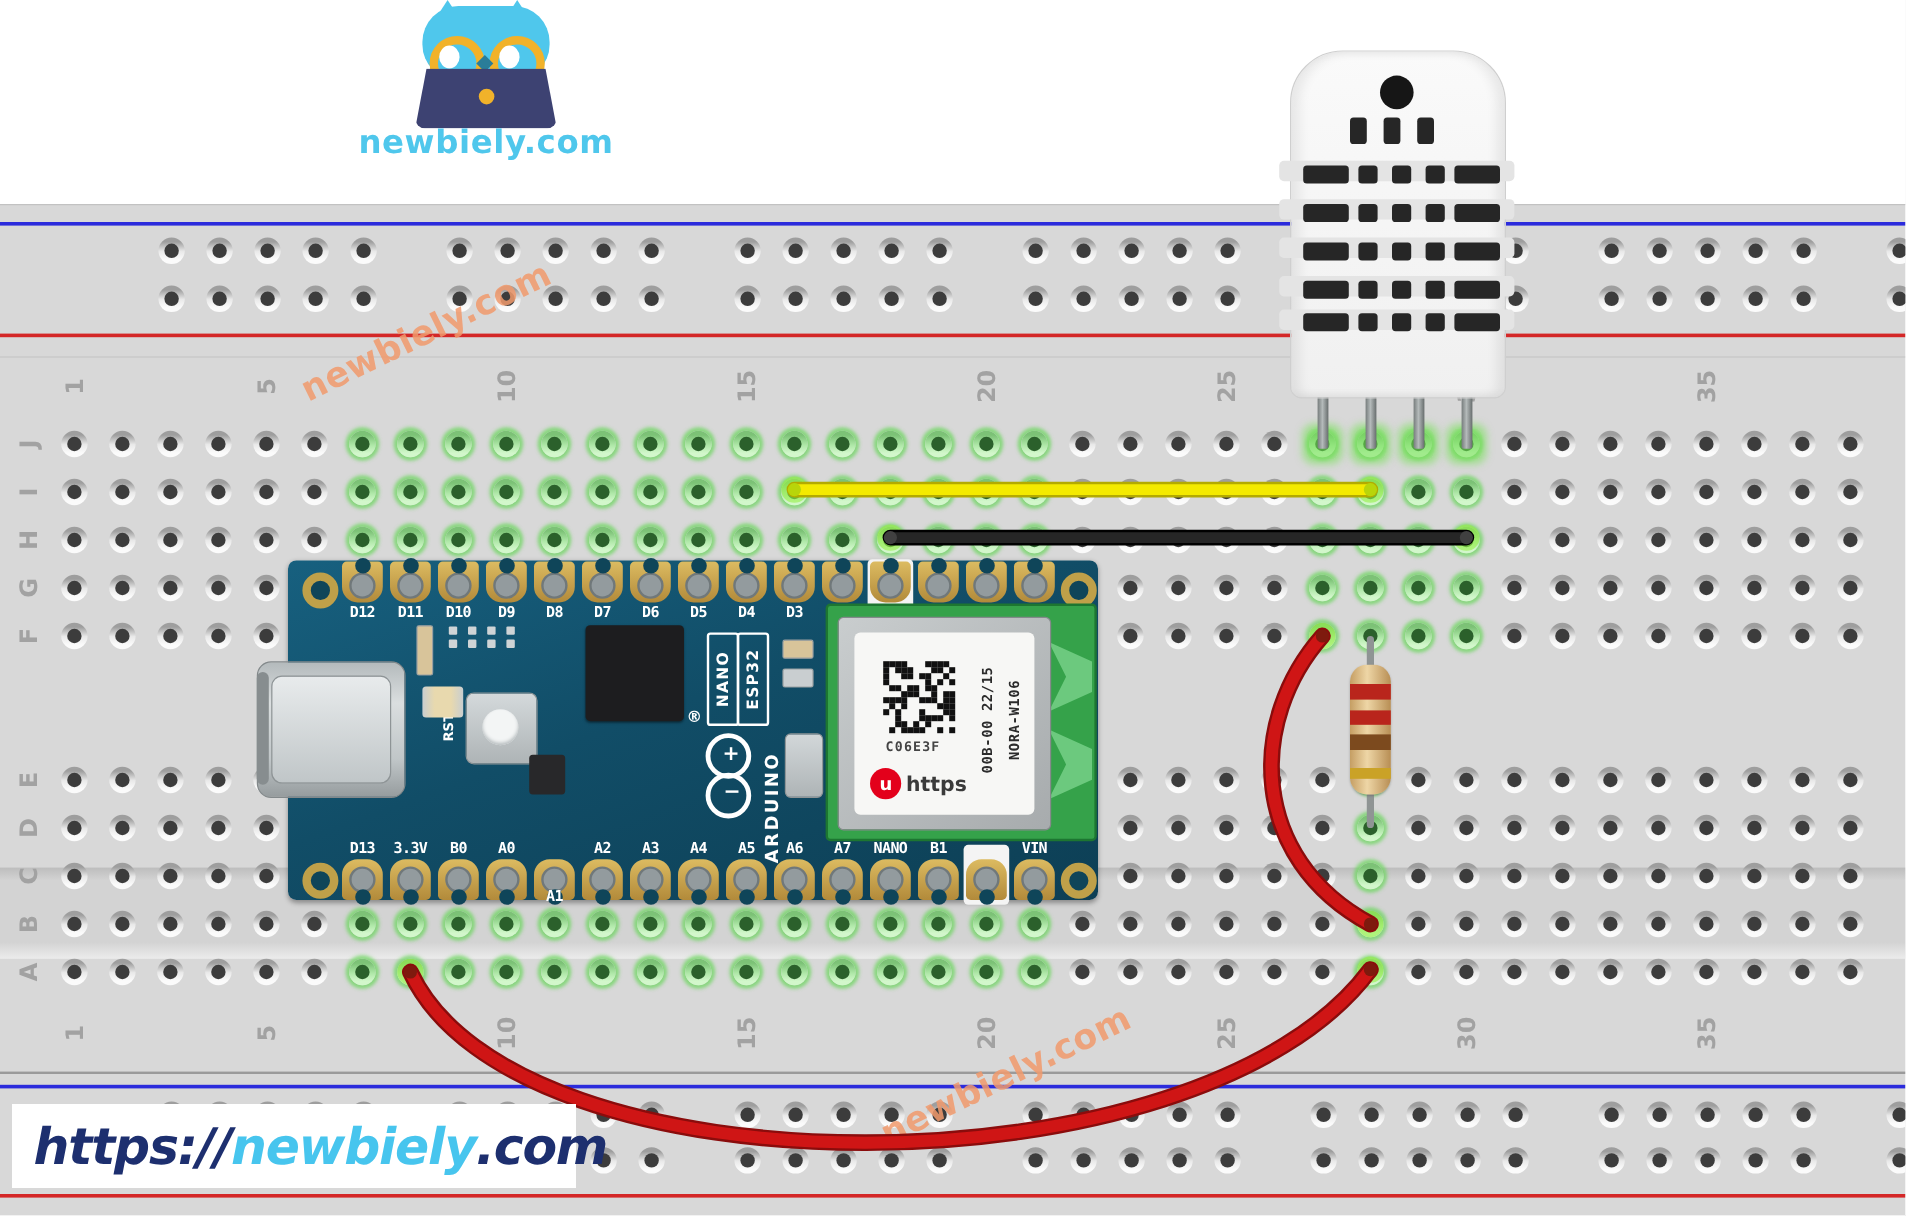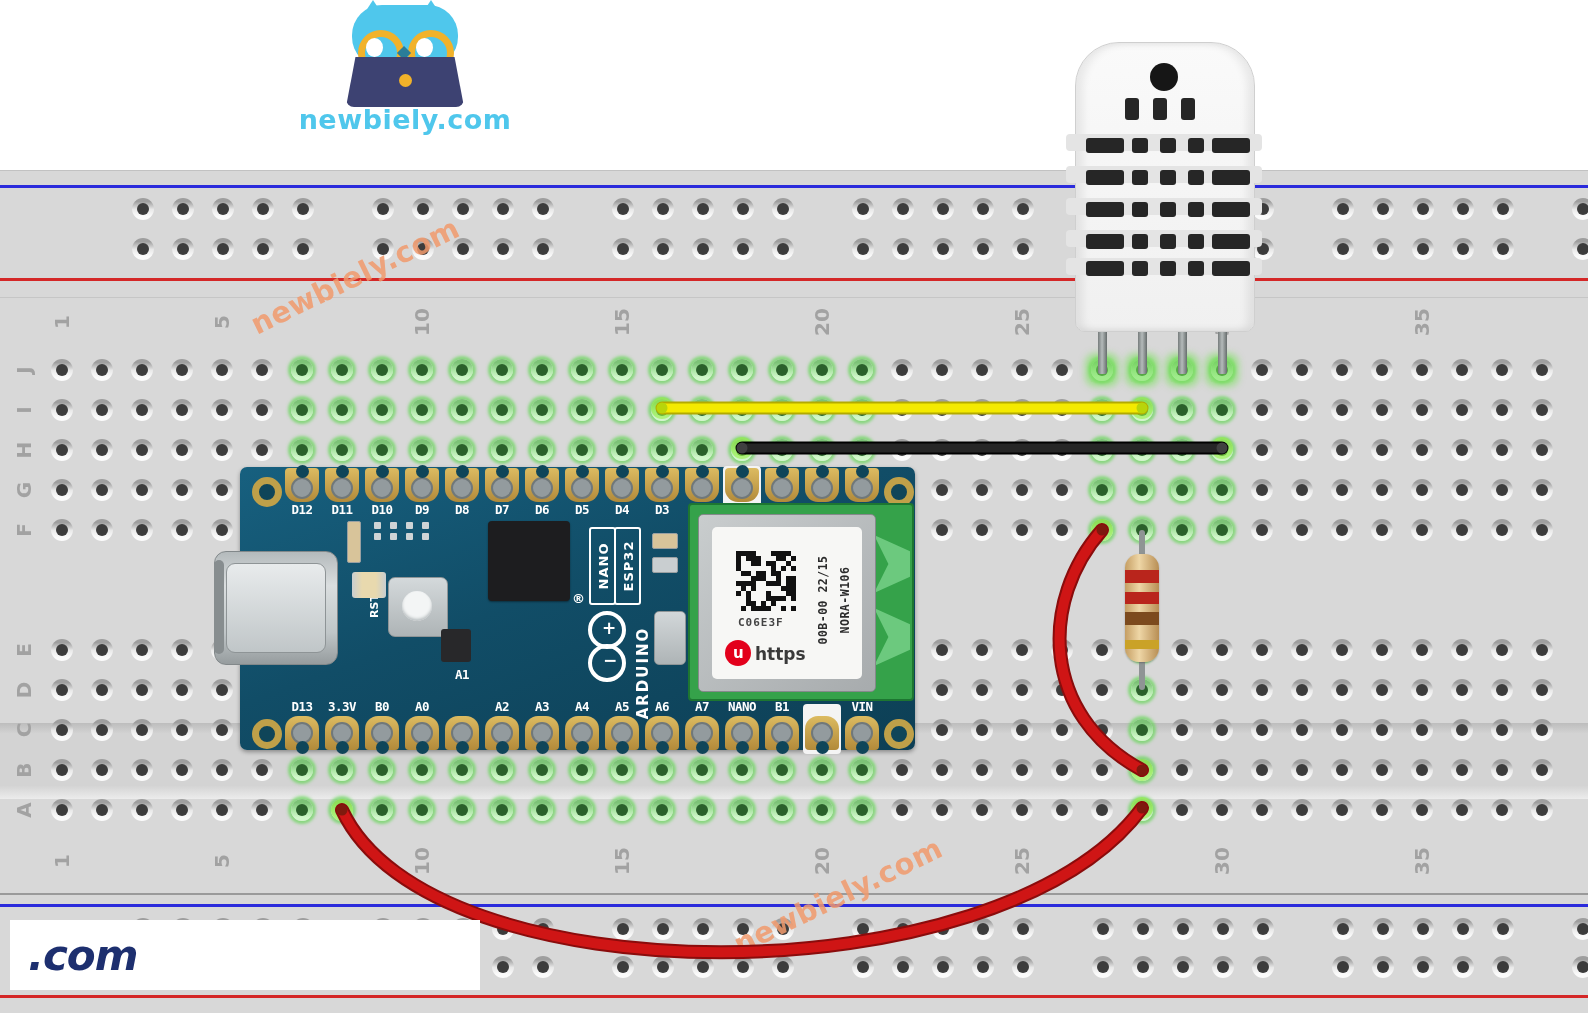--- a/index.html
+++ b/index.html
@@ -744,21 +744,21 @@
         <div class="pad-hole" style="left: 371px; top: 722px;"></div>
         <div class="pad-notch" style="left: 375.5px; top: 740.5px;"></div>
         <div class="pinlabel" style="left: 382px; top: 699px;">B0</div>
         <div class="pad bot" style="left: 405px; top: 716px;"></div>
         <div class="pad-hole" style="left: 411px; top: 722px;"></div>
         <div class="pad-notch" style="left: 415.5px; top: 740.5px;"></div>
         <div class="pinlabel" style="left: 422px; top: 699px;">A0</div>
         <div class="pad bot" style="left: 445px; top: 716px;"></div>
         <div class="pad-hole" style="left: 451px; top: 722px;"></div>
         <div class="pad-notch" style="left: 455.5px; top: 740.5px;"></div>
-        <div class="pinlabel" style="left: 462px; top: 667px;">A1</div>
+        <div class="pinlabel" style="left: 462px; top: 739px;">A1</div>
         <div class="pad bot" style="left: 485px; top: 716px;"></div>
         <div class="pad-hole" style="left: 491px; top: 722px;"></div>
         <div class="pad-notch" style="left: 495.5px; top: 740.5px;"></div>
         <div class="pinlabel" style="left: 502px; top: 699px;">A2</div>
         <div class="pad bot" style="left: 525px; top: 716px;"></div>
         <div class="pad-hole" style="left: 531px; top: 722px;"></div>
         <div class="pad-notch" style="left: 535.5px; top: 740.5px;"></div>
         <div class="pinlabel" style="left: 542px; top: 699px;">A3</div>
         <div class="pad bot" style="left: 565px; top: 716px;"></div>
         <div class="pad-hole" style="left: 571px; top: 722px;"></div>
@@ -965,20 +965,22 @@
     <div id="res-bands">
         <div class="res-band" style="top: 570px; height: 13px; background: rgb(185, 37, 28);"></div>
         <div class="res-band" style="top: 592px; height: 12px; background: rgb(185, 37, 28);"></div>
         <div class="res-band" style="top: 612px; height: 13px; background: rgb(124, 74, 30);"></div>
         <div class="res-band" style="top: 640px; height: 9px; background: rgb(202, 162, 39);"></div>
       </div>
   </div>
 
 
   <div id="footer-box">
+    <span style="color:#1d2f6f;">https://</span>
+      <span style="color:#47c5ee;">newbiely</span>
       <span style="color:#1d2f6f;">.com</span>
   </div>
 
   <div>
     <div class="ear" style="left:360px;top:0;border-bottom:20px solid #4fc7ec;"></div>
     <div class="ear" style="left:418px;top:0;border-bottom:20px solid #4fc7ec;"></div>
     <div class="abs" style="left:352px;top:5px;width:106px;height:62px;border-radius:30px;background:#4fc7ec;"></div>
     <div class="abs" style="left:358px;top:30px;width:32px;height:32px;border-radius:50%;border:7px solid #f1b22a;background:#4fc7ec;"></div>
     <div class="abs" style="left:408px;top:30px;width:32px;height:32px;border-radius:50%;border:7px solid #f1b22a;background:#4fc7ec;"></div>
     <div class="abs" style="left:366px;top:38px;width:17px;height:19px;border-radius:50%;background:#fff;"></div>

